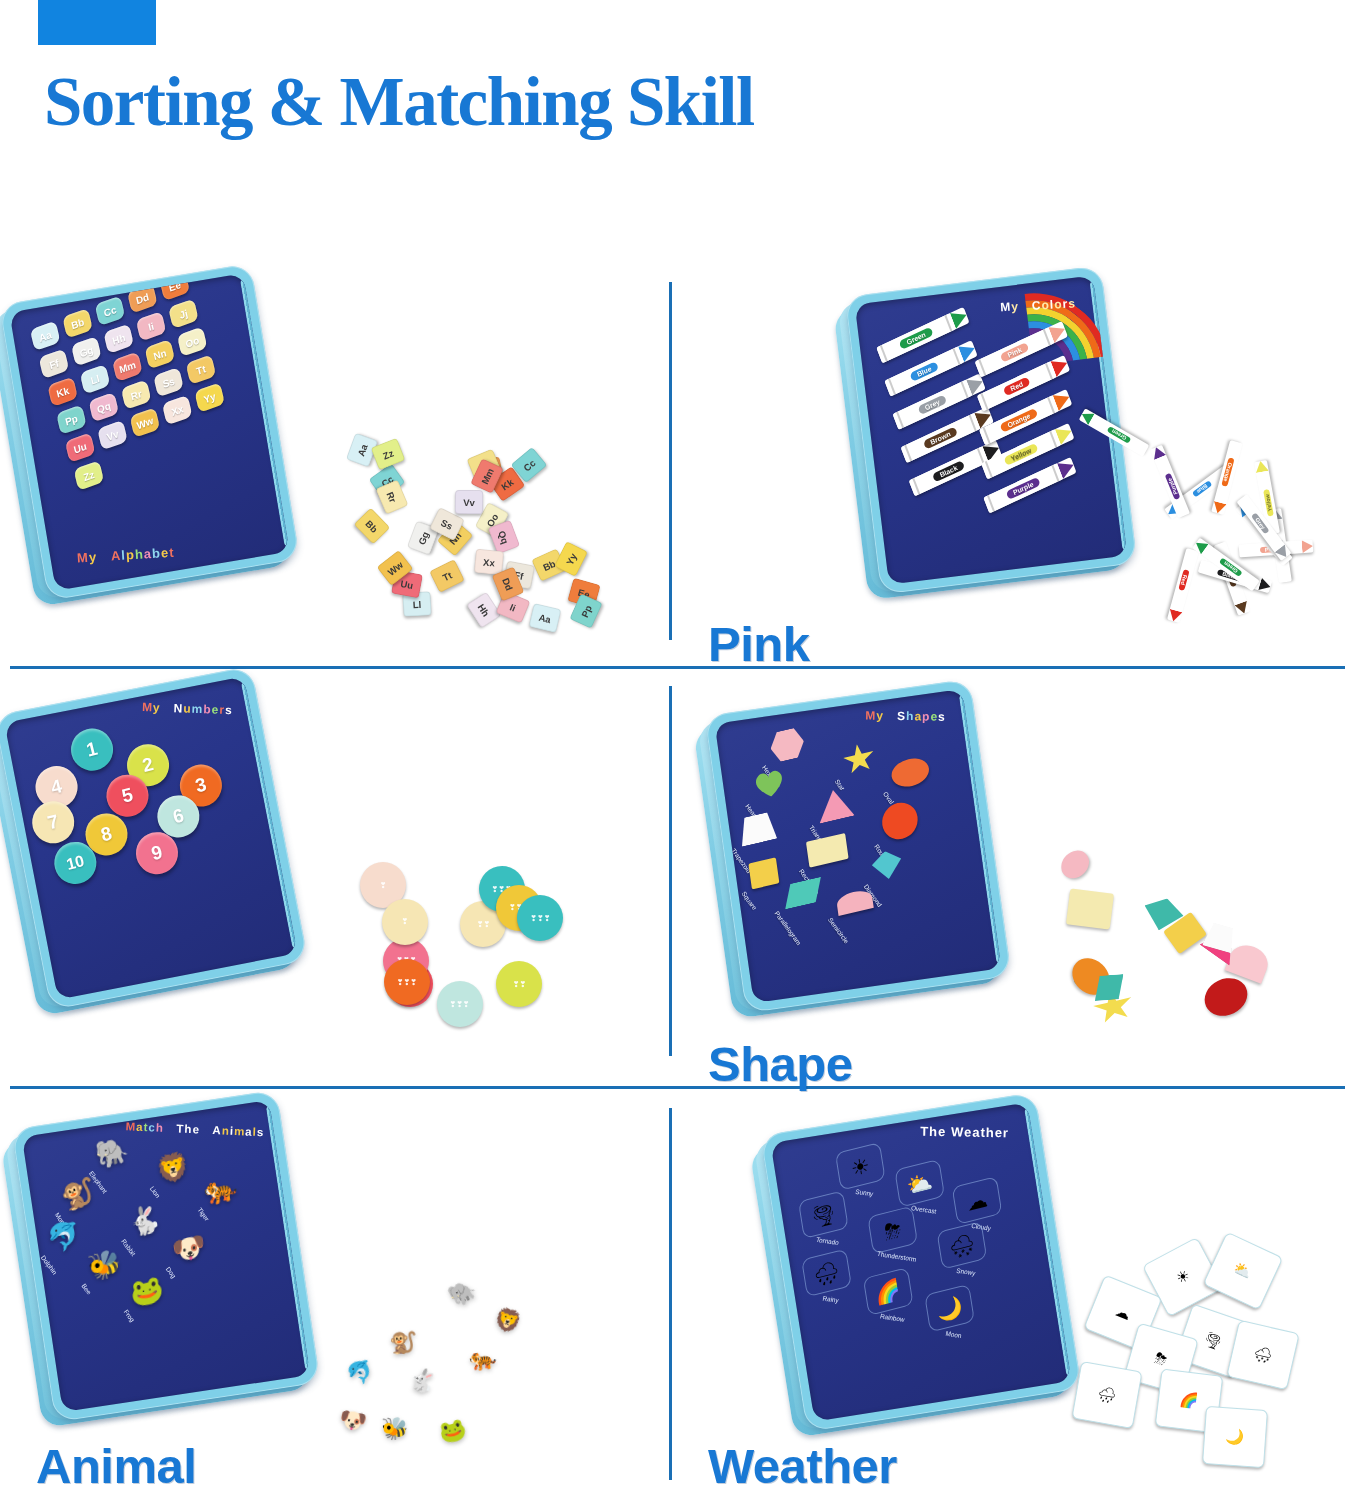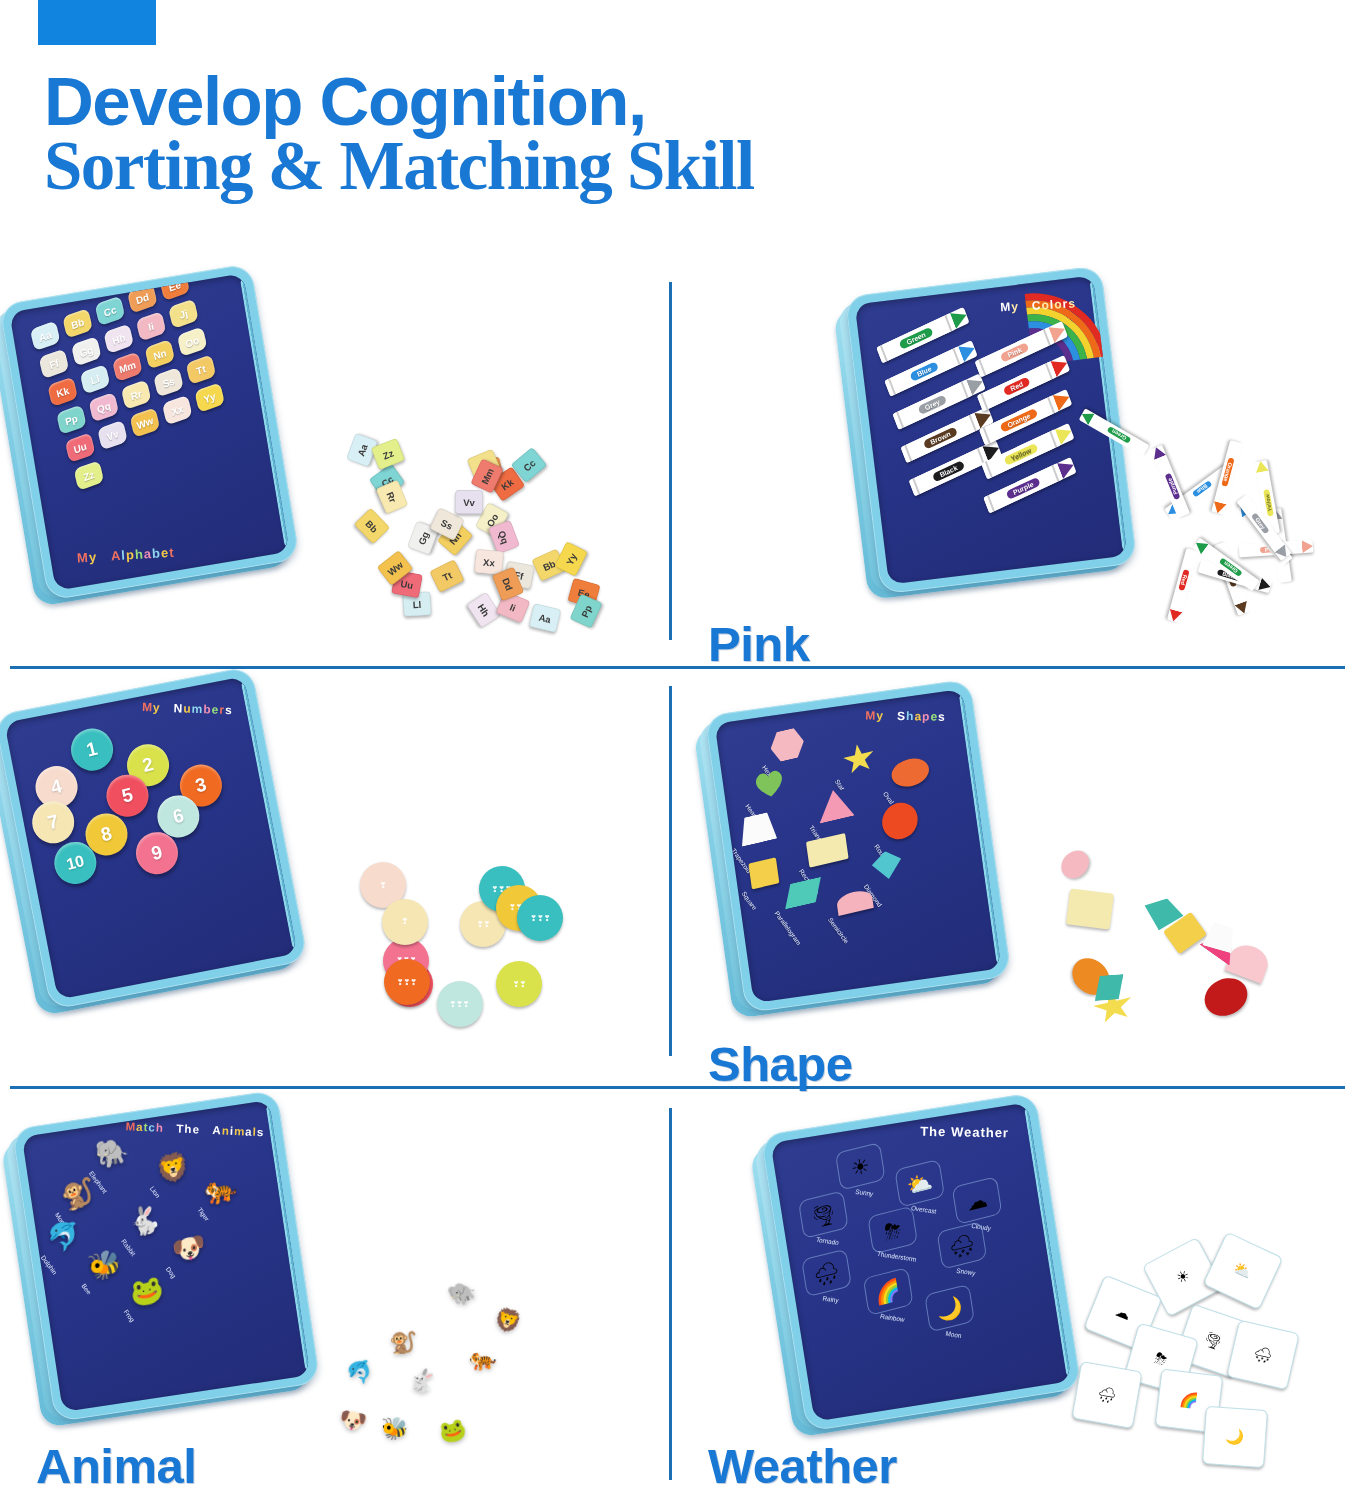--- a/index.html
+++ b/index.html
@@ -106,21 +106,20 @@
   .pc.cray .tx { font-size:5.5px; font-weight:bold; color:#fff; border-radius:7px; padding:0 5px; }
   .pc.emo { display:flex; align-items:center; justify-content:center; font-size:22px;
     filter:drop-shadow(0 2px 2px rgba(0,0,0,.25)); box-shadow:none; }
 </style>
 </head>
 <body>
 
 <div class="accent-block"></div>
 
 <div class="headline">
-  <span>Develop Cognition,</span>
   <span class="l2">Sorting &amp; Matching Skill</span>
 </div>
 
 <div class="grid">
 
   <div class="row r1">
     <div class="vdiv" style="top:14px;height:358px;"></div>
     <div class="hdiv" style="top:398px;"></div>
 
     <div class="cell left">

